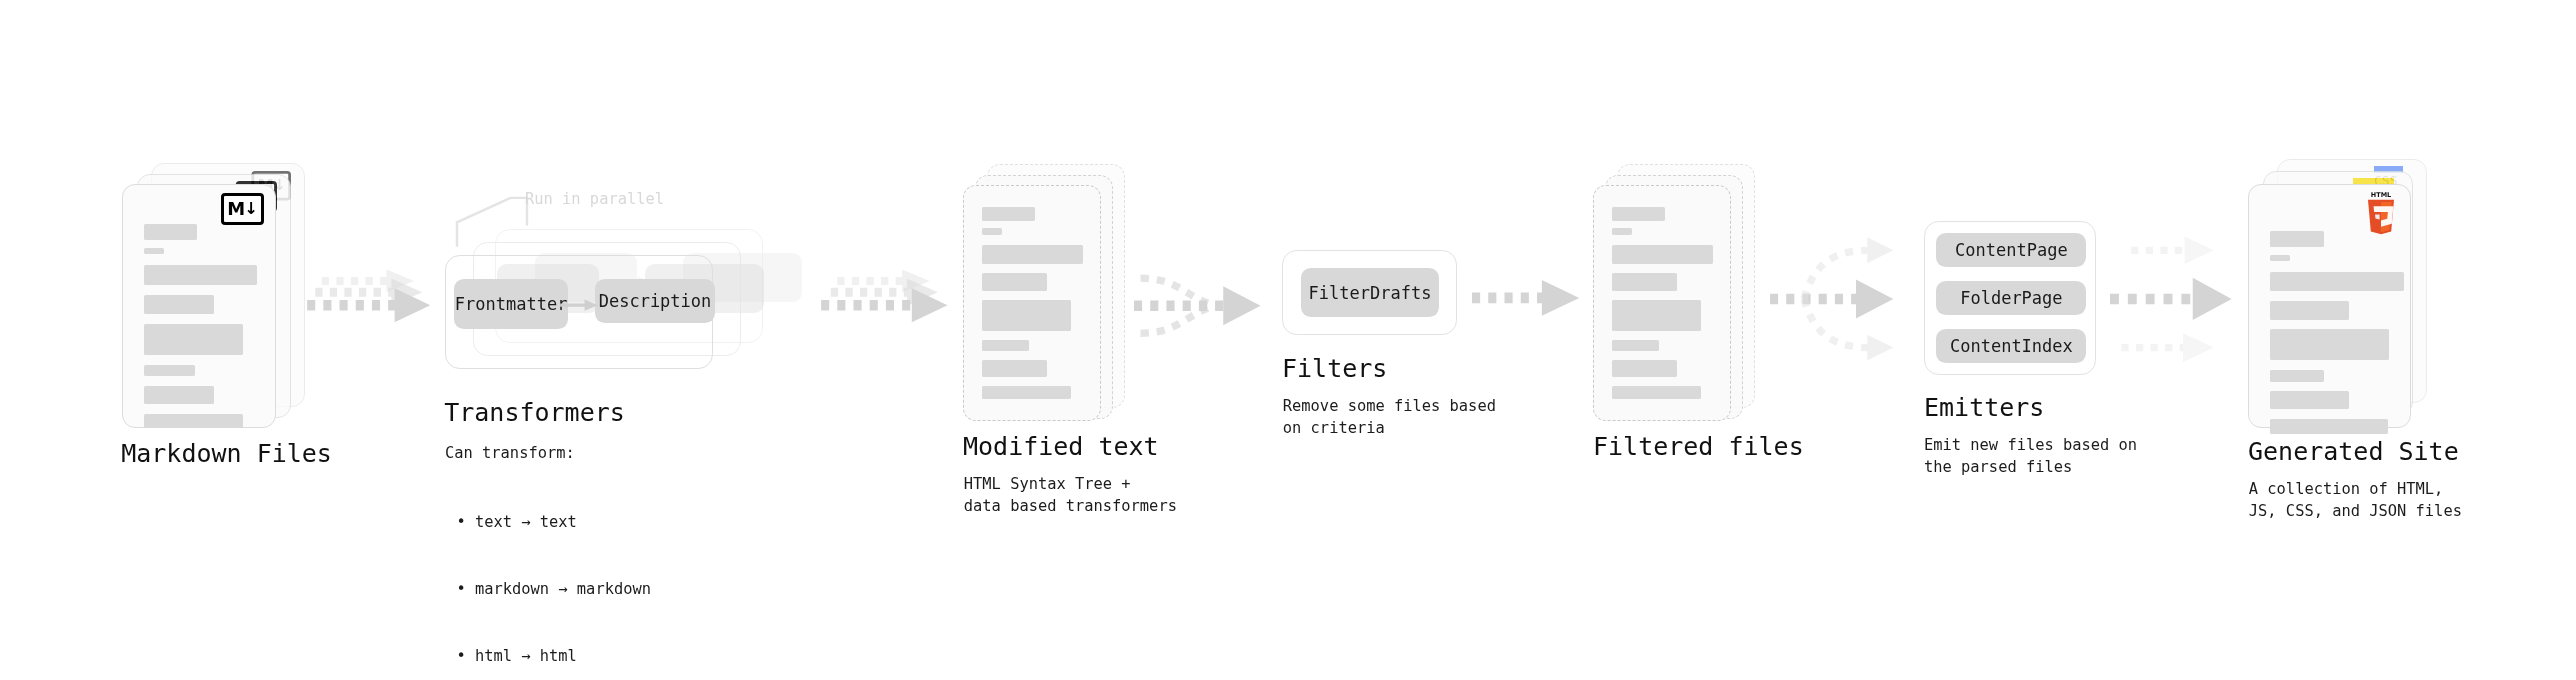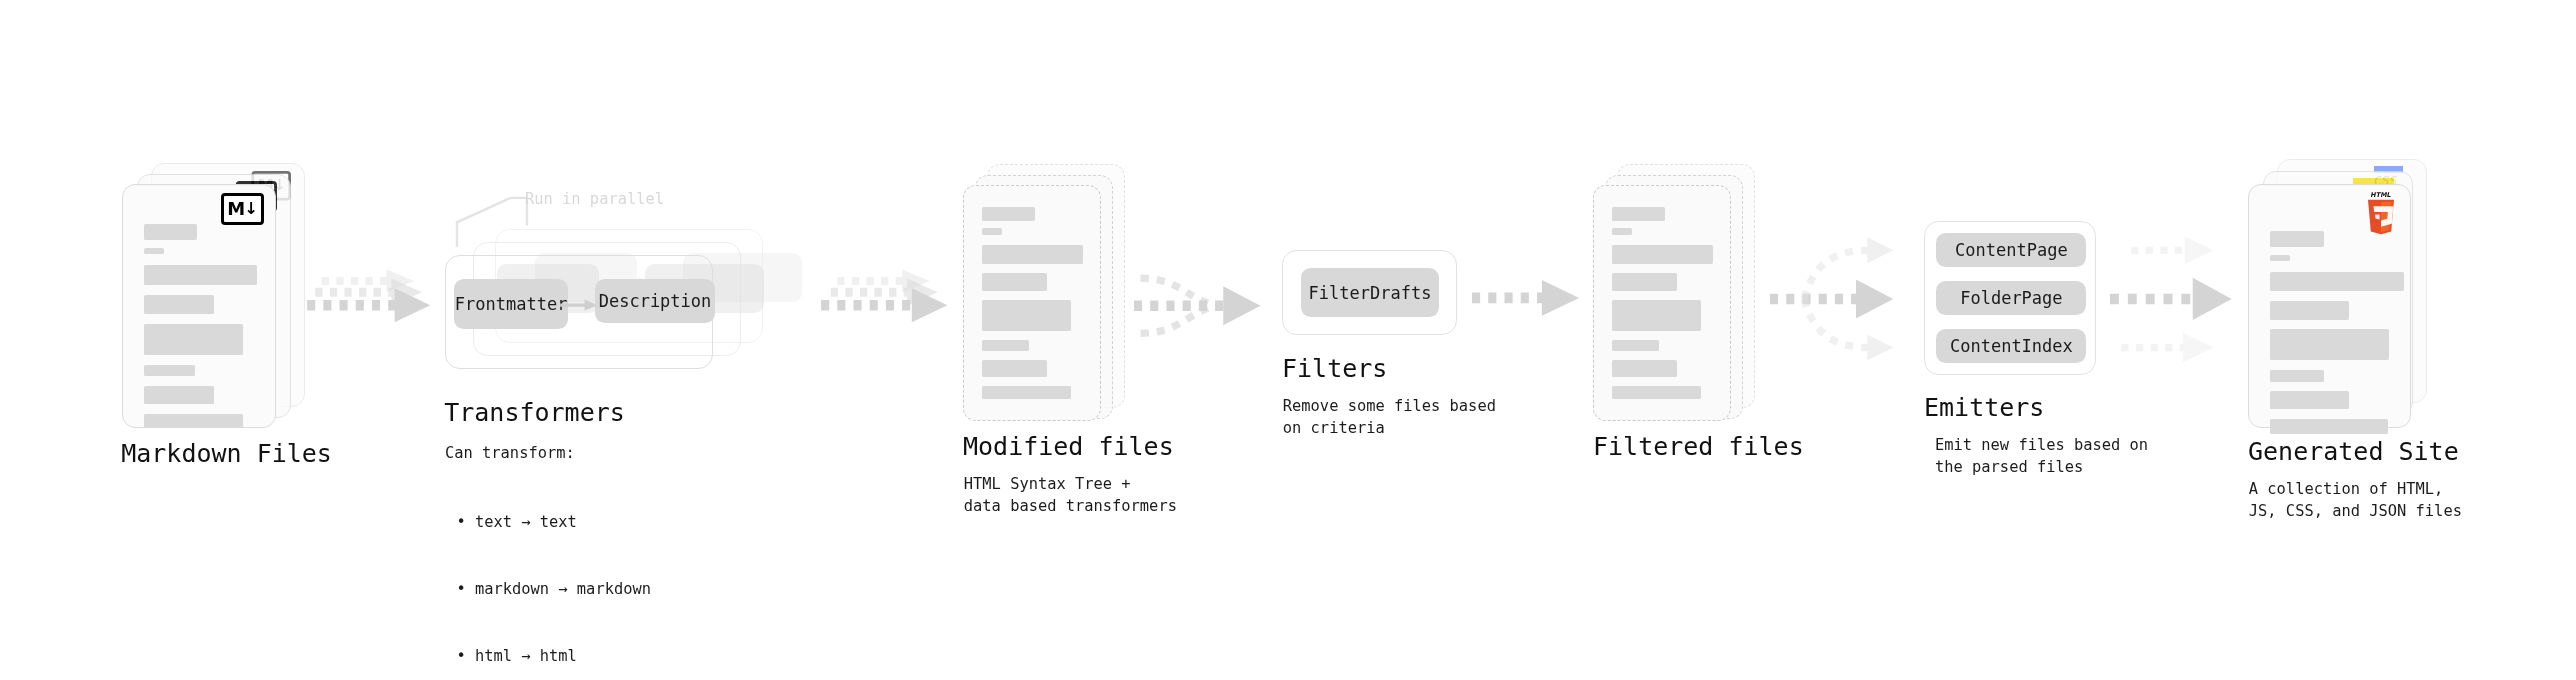--- a/index.html
+++ b/index.html
@@ -24,21 +24,21 @@
     border-radius:13px;
     box-sizing:border-box;
   }
   .card.dashed{border-style:dashed;border-color:#c9c9c9;background:#fafafa;}
   .card.back2{opacity:.55;}
   .card.back1{opacity:.8;}
   .card-body{position:absolute;left:0;top:0;width:100%;height:100%;padding:28px 21px 0 21px;box-sizing:border-box;}
   .bar{background:#d9d9d9;border-radius:1.6px;margin-bottom:7.3px;}
 
   
-  .badge{position:absolute;font-style:italic;}
+  .badge{position:absolute;}
   .md-badge{
     width:37px;height:26px;border:3.3px solid #000;border-radius:4.1px;
     background:#fff;display:flex;align-items:center;justify-content:center;
     font-family:"DejaVu Sans","Liberation Sans",sans-serif;
     font-weight:bold;font-size:17px;line-height:1;color:#000;letter-spacing:-0.8px;
   }
   .md-badge .m{font-size:18px;}
   .md-badge .arr{font-size:16.3px;margin-left:0px;}
   .html5-badge{width:36px;height:41px;}
   .css3-badge{width:29px;height:7.3px;background:#2965f1;}
@@ -211,21 +211,21 @@
           <div class="bar" style="width:19.5px;height:6.5px;margin-bottom:10.6px;"></div>
           <div class="bar" style="width:101px;height:18.7px;margin-bottom:9px;"></div>
           <div class="bar" style="width:65px;height:18px;margin-bottom:9px;"></div>
           <div class="bar" style="width:89px;height:31px;margin-bottom:9px;"></div>
           <div class="bar" style="width:47px;height:11.4px;margin-bottom:9px;"></div>
           <div class="bar" style="width:65px;height:16.3px;margin-bottom:9px;"></div>
           <div class="bar" style="width:89px;height:13px;"></div>
         </div>
       </div>
     </div>
-    <div class="title" style="left:0px;top:268px;">Modified files</div>
+    <div class="title" style="left:0px;top:268px;">Modified text</div>
     <div class="sub" style="left:0.8px;top:309px;">HTML Syntax Tree +
 data based transformers</div>
   </div>
 
   <svg class="node" style="left:1134px;top:260px;" width="146" height="98" viewBox="0 0 180 120">
     <path d="M8,22 C60,22 70,54 108,56" fill="none" stroke="#e4e4e4" stroke-width="9" stroke-dasharray="10 10"></path>
     <path d="M8,90 C60,90 70,58 108,56" fill="none" stroke="#e4e4e4" stroke-width="9" stroke-dasharray="10 10"></path>
     <line x1="0" y1="56" x2="116" y2="56" stroke="#d4d4d4" stroke-width="13" stroke-dasharray="10 10"></line>
     <polygon points="110,32 156,56 110,80" fill="#d4d4d4"></polygon>
   </svg>
@@ -277,21 +277,21 @@
     </g>
   </svg>
 
   <div class="node" style="left:1924px;top:221px;">
     <div class="pbox" style="position:relative;left:0;top:0;width:172px;height:154px;border-color:#e2e2e2;">
       <div class="chip" style="left:11.4px;top:11.4px;width:150px;height:34px;">ContentPage</div>
       <div class="chip" style="left:11.4px;top:59px;width:150px;height:34px;">FolderPage</div>
       <div class="chip" style="left:11.4px;top:107px;width:150px;height:34px;">ContentIndex</div>
     </div>
     <div class="title" style="left:0px;top:172px;">Emitters</div>
-    <div class="sub" style="left:11px;top:213px;">Emit new files based on
+    <div class="sub" style="left:0;top:213px;">Emit new files based on
 the parsed files</div>
   </div>
 
   <svg class="node" style="left:2110px;top:234px;" width="146" height="138" viewBox="0 0 180 170">
     <g opacity=".45">
       <line x1="26" y1="20" x2="96" y2="20" stroke="#e6e6e6" stroke-width="9" stroke-dasharray="9 9"></line>
       <polygon points="92,3 128,20 92,37" fill="#ededed"></polygon>
     </g>
     <g>
       <line x1="0" y1="80" x2="108" y2="80" stroke="#d4d4d4" stroke-width="13" stroke-dasharray="11 11"></line>

